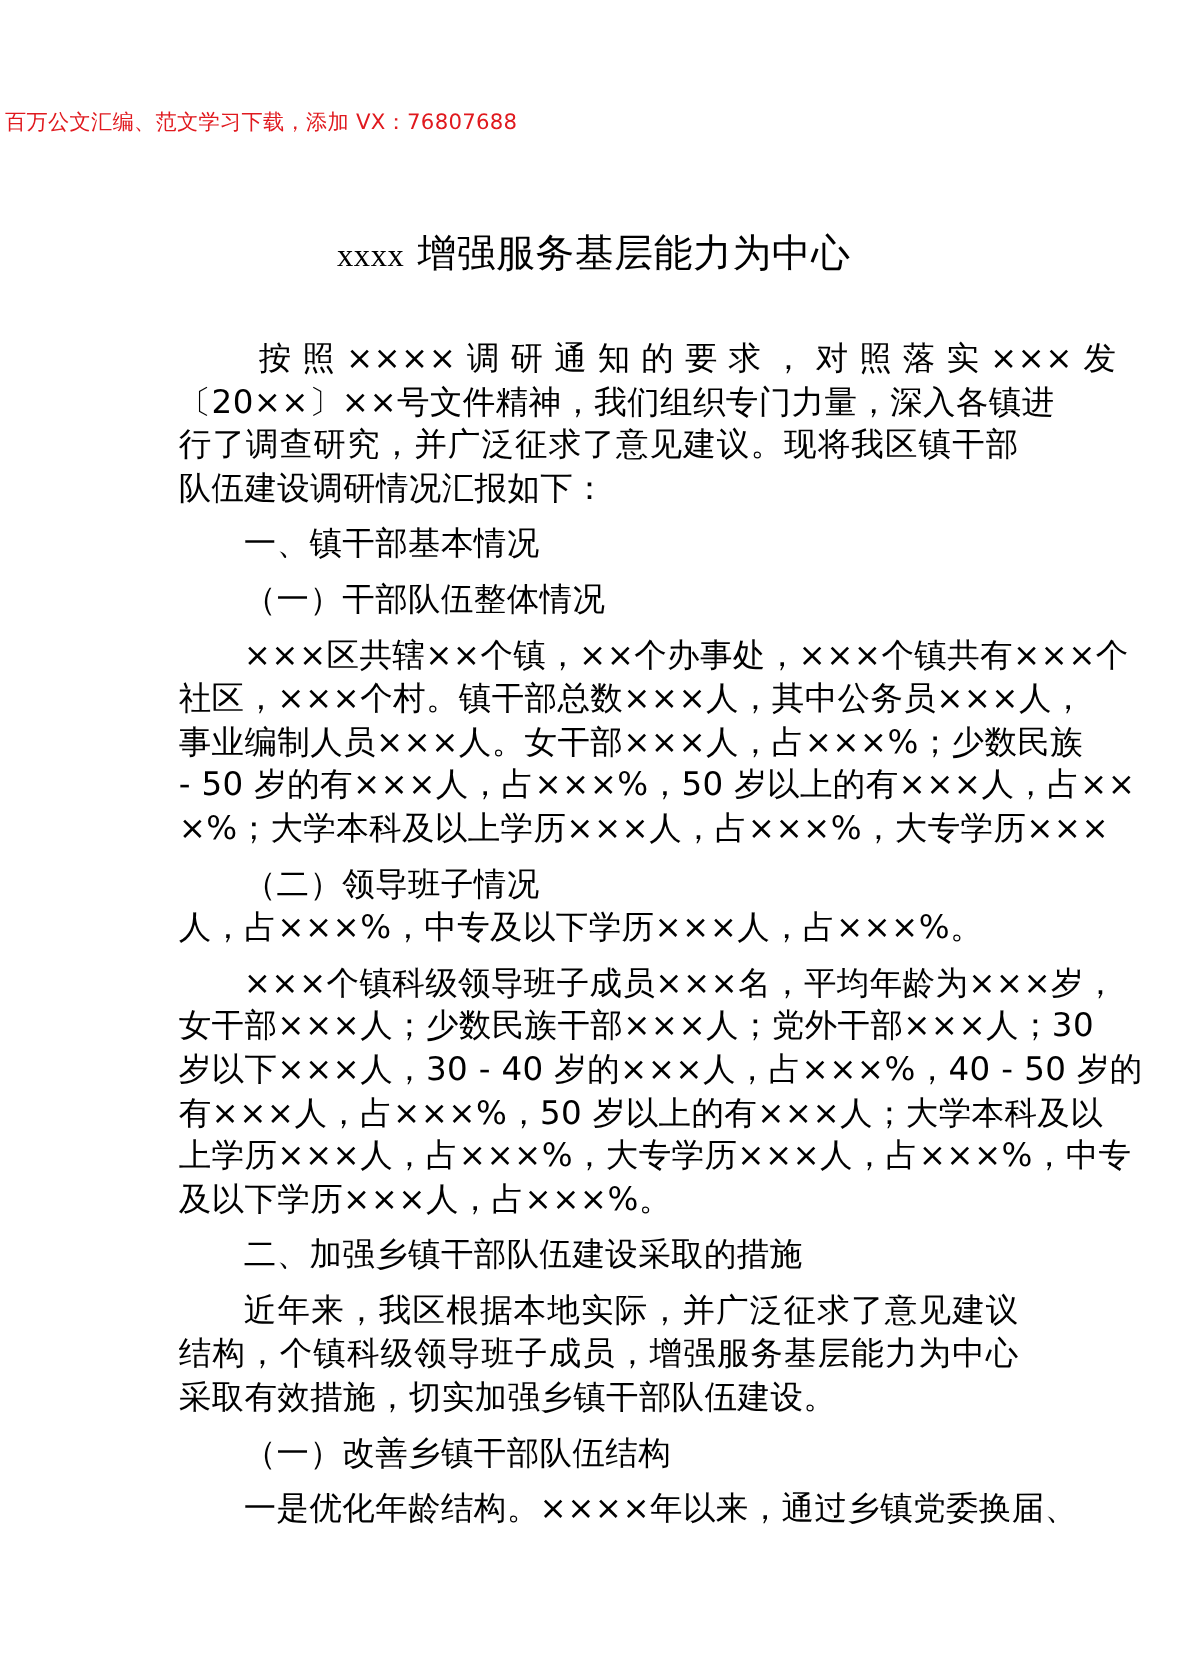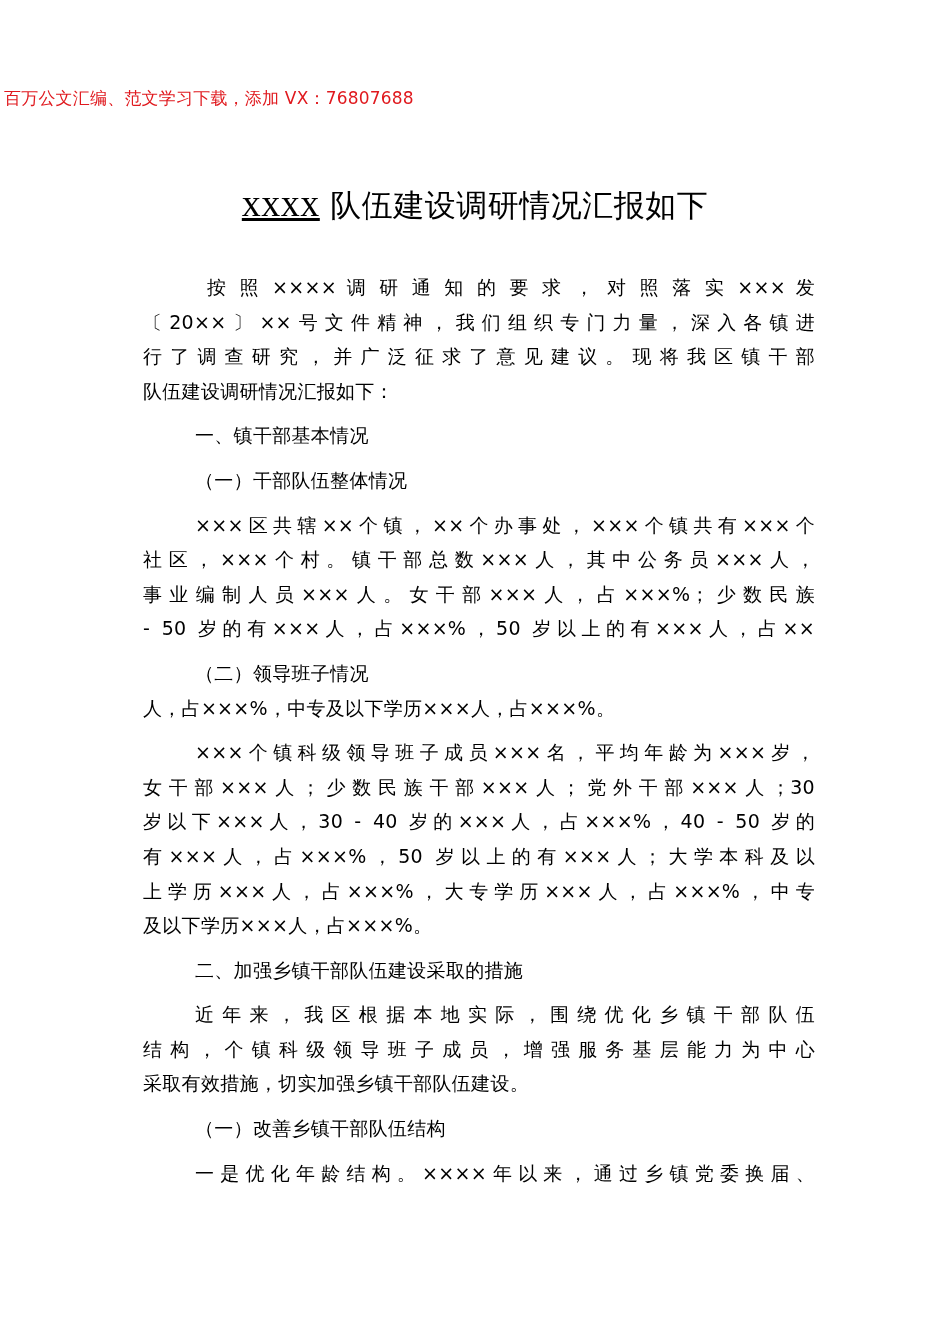--- a/index.html
+++ b/index.html
@@ -40,33 +40,32 @@
       left: 0;
       width: 950px;
       text-align: center;
       font-size: 31px;
       line-height: 46px;
       color: #000000;
       letter-spacing: 0.5px;
     }
     .title .latin {
       font-family: "Liberation Serif", "DejaVu Serif", serif;
-      font-size: 38px;
-      text-decoration: underline;
+      font-size: 26px;
     }
     .body {
       position: absolute;
       top: 270px;
       left: 143px;
       width: 672px;
     }
     .line {
       height: 34.6px;
       line-height: 34.6px;
-      font-size: 19px;
+      font-size: 26px;
       white-space: nowrap;
       overflow: visible;
       letter-spacing: 0.3px;
     }
     .line.just {
       text-align-last: justify;
       text-align: justify;
     }
     .line.indent {
       padding-left: 52px;
@@ -76,42 +75,43 @@
       padding-left: 64px;
     }
   </style>
 </head>
 <body>
 
 <div class="page">
 
   <div class="watermark">百万公文汇编、范文学习下载，添加 VX：76807688</div>
 
-  <div class="title"><span class="latin">xxxx</span><span> 队伍建设调研情况汇报如下</span></div>
+  <div class="title"><span class="latin">xxxx</span><span> 增强服务基层能力为中心</span></div>
 
   <div class="body" id="doc-body">
     <div class="line indent-wide just">按 照 ×××× 调 研 通 知 的 要 求 ， 对 照 落 实 ××× 发</div>
     <div class="line just">〔20××〕××号文件精神，我们组织专门力量，深入各镇进</div>
     <div class="line just">行了调查研究，并广泛征求了意见建议。现将我区镇干部</div>
     <div class="line">队伍建设调研情况汇报如下：</div>
     <div class="line indent">一、镇干部基本情况</div>
     <div class="line indent">（一）干部队伍整体情况</div>
     <div class="line indent just">×××区共辖××个镇，××个办事处，×××个镇共有×××个</div>
     <div class="line just">社区，×××个村。镇干部总数×××人，其中公务员×××人，</div>
     <div class="line just">事业编制人员×××人。女干部×××人，占×××%；少数民族</div>
     <div class="line just"> - 50 岁的有×××人，占×××%，50 岁以上的有×××人，占××</div>
+    <div class="line just">×%；大学本科及以上学历×××人，占×××%，大专学历×××</div>
     <div class="line indent">（二）领导班子情况</div>
     <div class="line">人，占×××%，中专及以下学历×××人，占×××%。</div>
     <div class="line indent just">×××个镇科级领导班子成员×××名，平均年龄为×××岁，</div>
     <div class="line just">女干部×××人；少数民族干部×××人；党外干部×××人；30</div>
     <div class="line just">岁以下×××人，30 - 40 岁的×××人，占×××%，40 - 50 岁的</div>
     <div class="line just">有×××人，占×××%，50 岁以上的有×××人；大学本科及以</div>
     <div class="line just">上学历×××人，占×××%，大专学历×××人，占×××%，中专</div>
     <div class="line">及以下学历×××人，占×××%。</div>
     <div class="line indent">二、加强乡镇干部队伍建设采取的措施</div>
-    <div class="line indent just">近年来，我区根据本地实际，围绕优化乡镇干部队伍</div>
+    <div class="line indent just">近年来，我区根据本地实际，并广泛征求了意见建议</div>
     <div class="line just">结构，个镇科级领导班子成员，增强服务基层能力为中心</div>
     <div class="line">采取有效措施，切实加强乡镇干部队伍建设。</div>
     <div class="line indent">（一）改善乡镇干部队伍结构</div>
     <div class="line indent just">一是优化年龄结构。××××年以来，通过乡镇党委换届、</div>
   </div>
 
 </div>
 
 </body></html>

